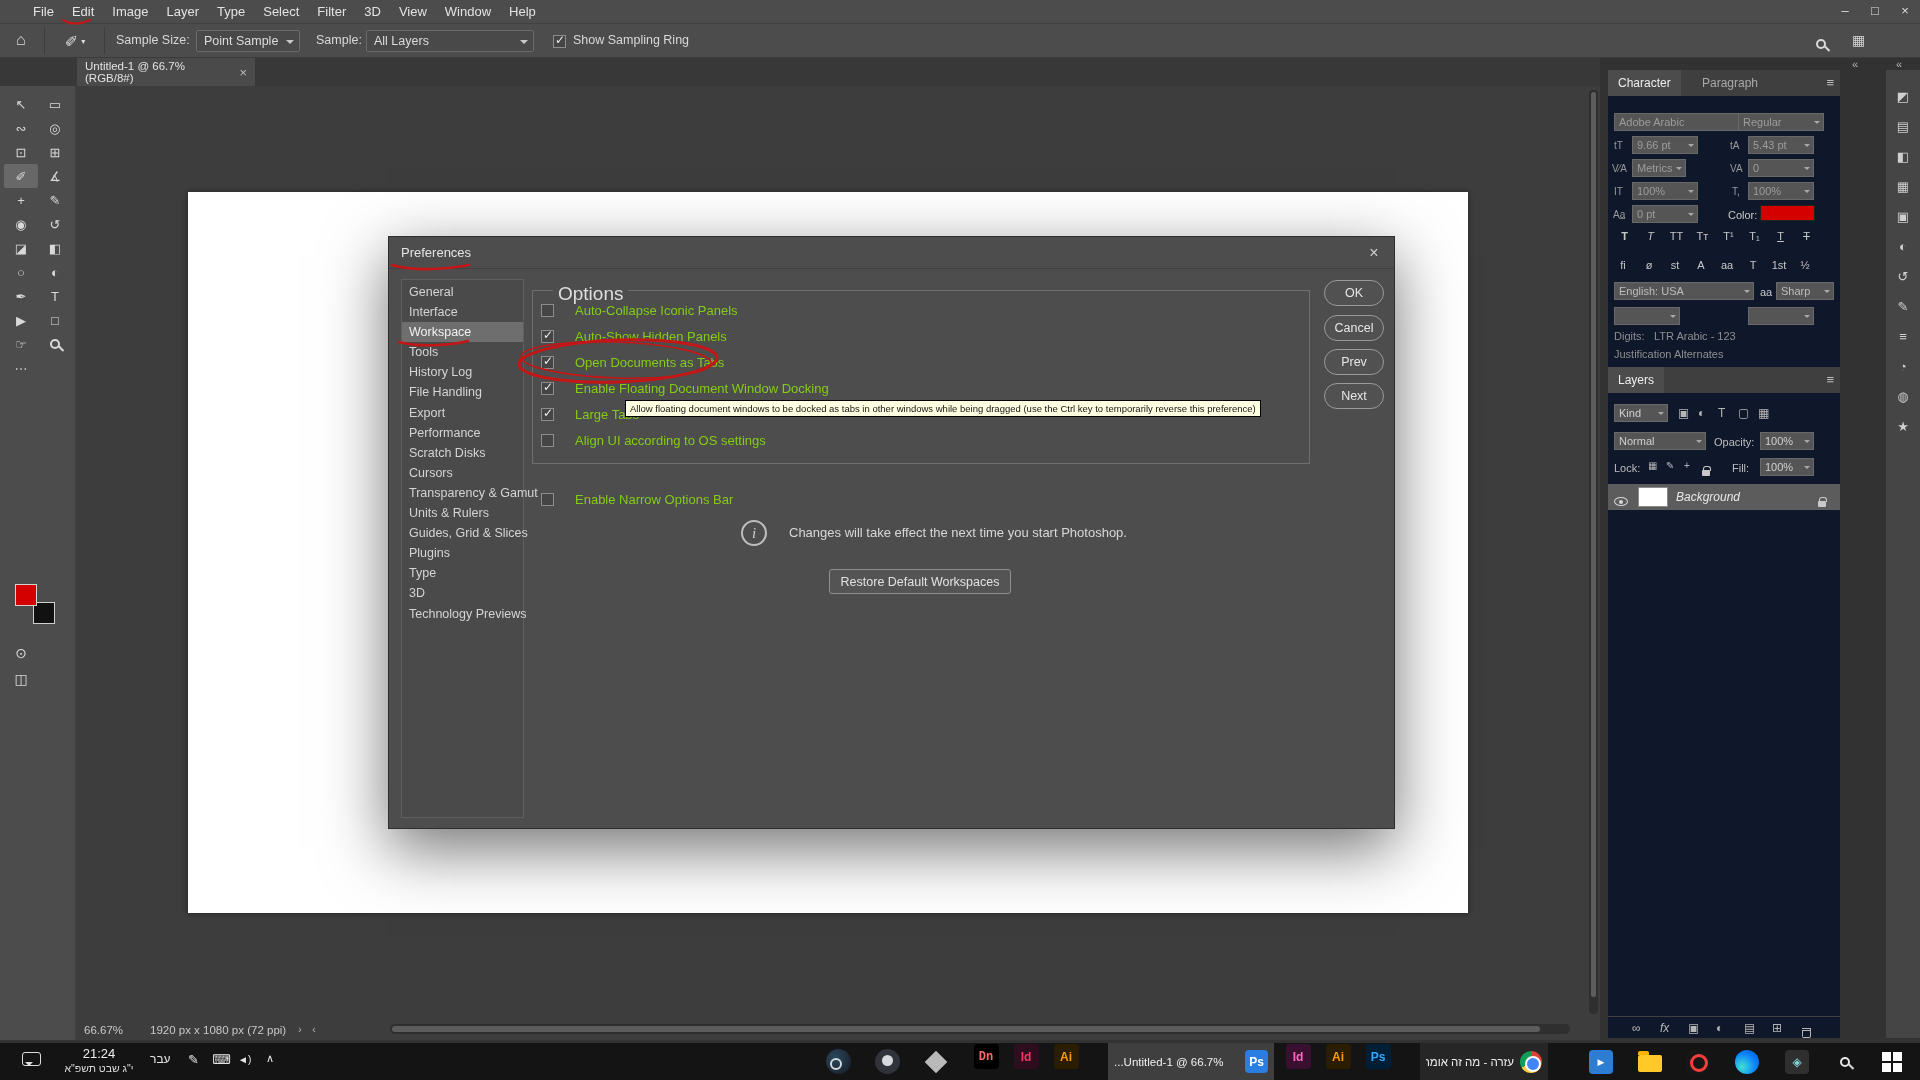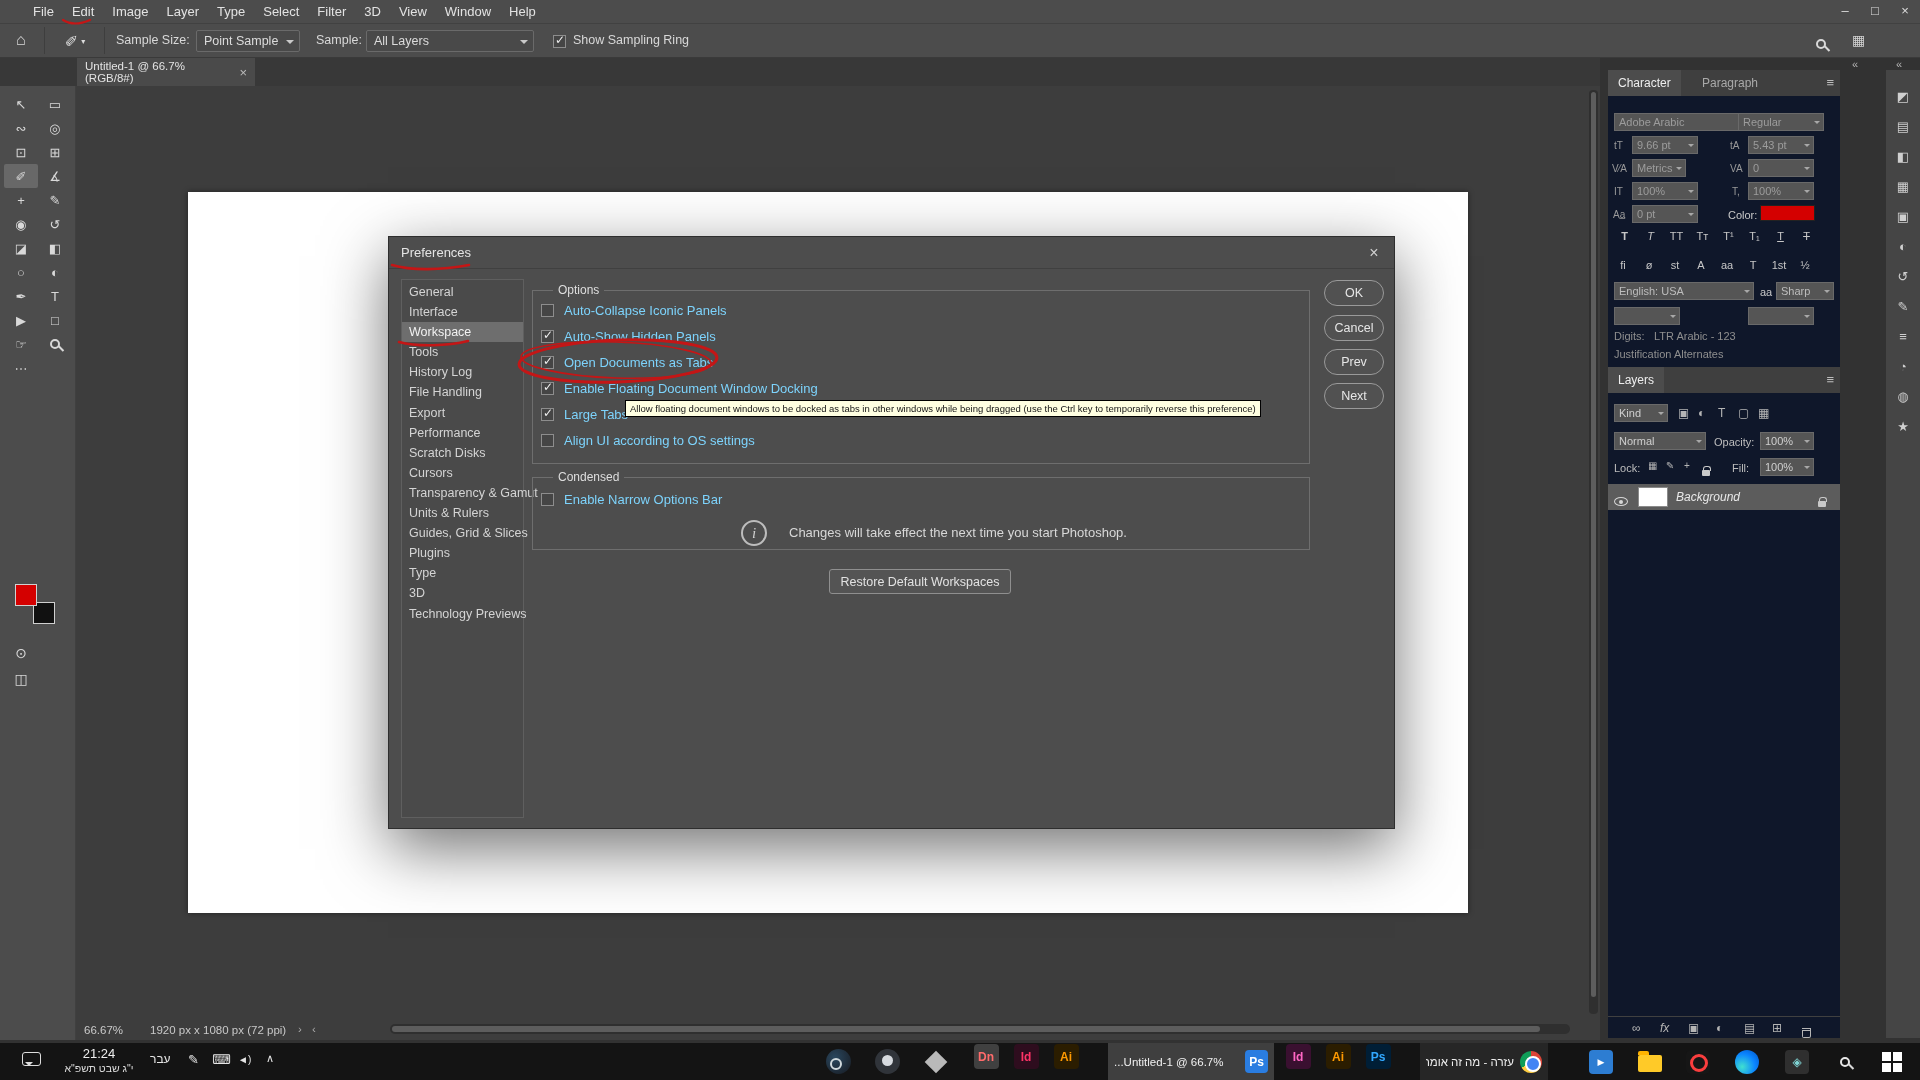--- a/index.html
+++ b/index.html
@@ -46,22 +46,22 @@
 
 .dialog{position:absolute;left:388px;top:236px;width:1007px;height:593px;background:#4d4d4d;
   border:1px solid #2e2e2e;box-shadow:0 20px 60px rgba(0,0,0,.55);z-index:200;font-size:13px}
 .dlg-title{position:absolute;left:0;top:0;width:100%;height:32px;border-bottom:1px solid #404040;
   display:flex;align-items:center;padding:0 12px;color:#e4e4e4;font-size:13px}
 .dlg-close{position:absolute;right:8px;top:4px;width:24px;height:24px;text-align:center;line-height:24px;font-size:16px;color:#cfcfcf}
 .sections{position:absolute;left:12px;top:42px;width:123px;height:539px;border:1px solid #5f5f5f;background:#4a4a4a;padding-top:2px}
 .section-item{line-height:20.1px;padding-left:7px;font-size:12.5px;color:#d4d4d4;white-space:nowrap}
 .section-item.selected{background:#6e6e6e;color:#f2f2f2}
 .groupbox{position:absolute;border:1px solid #6e6e6e}
-.group-label{position:absolute;top:-8px;left:20px;background:#4d4d4d;padding:0 5px;color:#dedede;font-size:12px}
-.cb-row{position:absolute;left:9px;height:18px;display:flex;align-items:center;gap:10px;font-size:13px;color:#7dd3fc;white-space:nowrap}
+.group-label{position:absolute;top:-8px;left:20px;background:#4d4d4d;padding:0 5px;color:#dedede;font-size:19px}
+.cb-row{position:absolute;left:9px;height:18px;display:flex;align-items:center;gap:21px;font-size:13px;color:#84cc16;white-space:nowrap}
 .pill{position:absolute;left:935px;width:60px;height:26px;border:1px solid #9a9a9a;border-radius:13px;background:#515151;
   color:#e6e6e6;font-size:12.5px;display:flex;align-items:center;justify-content:center}
 .restore-btn{position:absolute;left:440px;top:332px;width:182px;height:25px;border:1px solid #8f8f8f;border-radius:3px;
   background:#545454;color:#e2e2e2;font-size:12.5px;display:flex;align-items:center;justify-content:center}
 .info-ic{position:absolute;left:352px;top:283px;width:26px;height:26px;border:2px solid #bdbdbd;border-radius:50%;
   color:#cfcfcf;font-size:15px;font-style:italic;font-family:"Liberation Serif",serif;text-align:center;line-height:22px}
 .info-tx{position:absolute;left:400px;top:288px;font-size:13px;color:#d8d8d8;white-space:nowrap}
 .tooltip{position:absolute;left:625px;top:400px;height:17px;background:#ffffe1;border:1px solid #000;
   color:#141414;font-size:9.5px;line-height:15px;padding:0 4px;white-space:nowrap;z-index:300}
 
@@ -345,23 +345,20 @@
         <span class="cb checked"></span>
         <span>Large Tabs</span>
       </div>
 
       <div class="cb-row" style="left: 152px; top: 194px;">
         <span class="cb"></span>
         <span>Align UI according to OS settings</span>
       </div>
     </div>
 
-  <div class="groupbox" style="left:143px;top:240px;width:778px;height:73px">
-    <span class="group-label">Condensed</span>
-  </div>
   <div>
 
       <div class="cb-row" style="left:152px;top:253px">
         <span class="cb"></span>
         <span>Enable Narrow Options Bar</span>
       </div>
     </div>
 
   <span class="info-ic">i</span>
   <span class="info-tx">Changes will take effect the next time you start Photoshop.</span>
@@ -509,21 +506,21 @@
   <span class="app-slot" style="left:867px">
       <i class="darkapp-ic"></i>
     </span>
   <span class="app-slot" style="left:916px">
       <i class="diam-ic"></i>
     </span>
 
   <div class="abs" style="left:966px;top:0;display:flex">
 
   <span class="app-slot" style="position:static">
-        <span class="letters" style="background: #404040; color: rgb(255, 107, 107);">Dn</span>
+        <span class="letters" style="background: #000000; color: rgb(255, 107, 107); font-family: Liberation Mono, monospace;">Dn</span>
       </span>
       <span class="app-slot" style="position:static">
         <span class="letters" style="background: rgb(46, 13, 30); color: rgb(255, 51, 102);">Id</span>
       </span>
       <span class="app-slot" style="position:static">
         <span class="letters" style="background: rgb(43, 29, 0); color: rgb(255, 154, 0);">Ai</span>
       </span>
     </div>
 
   <div class="win-task" style="left:1108px;width:166px">

